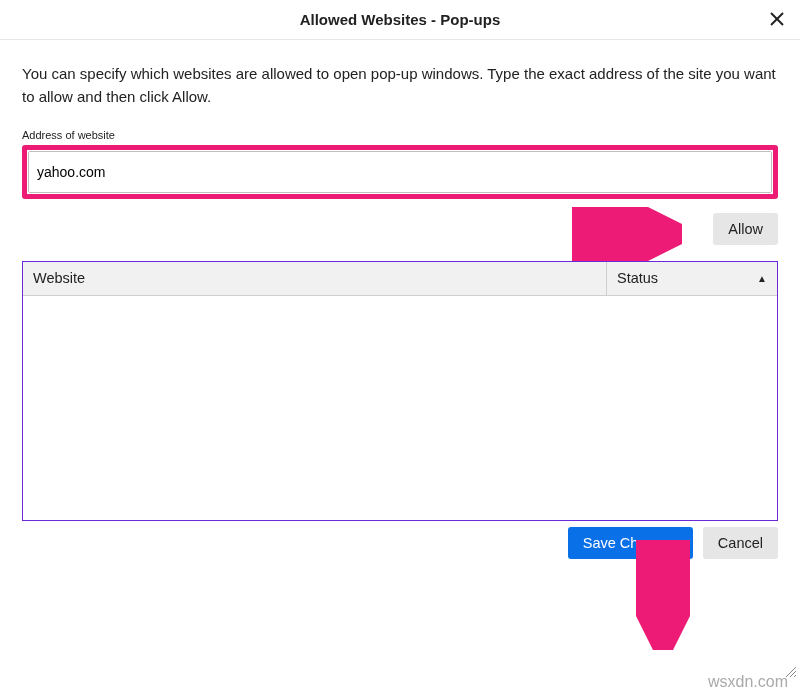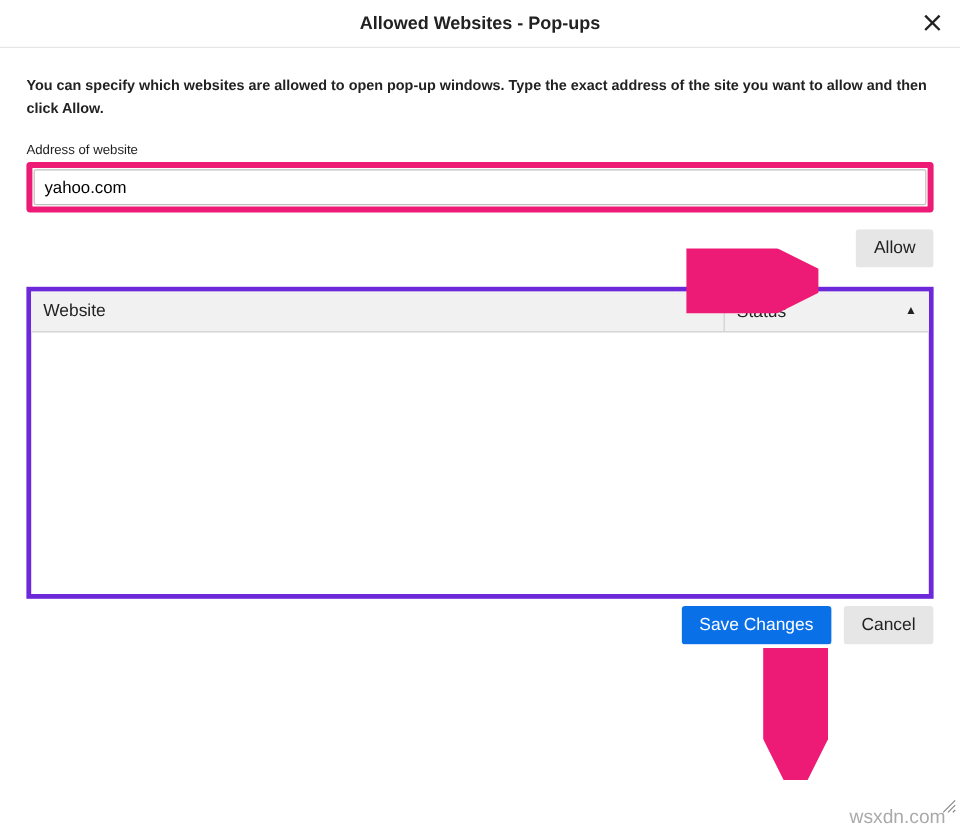--- a/index.html
+++ b/index.html
@@ -27,38 +27,37 @@
     .close-icon {
       position: absolute;
       right: 14px;
       top: 10px;
       cursor: pointer;
     }
     .content {
       padding: 22px 22px 0 22px;
     }
     .desc {
-      font-size: 12px;
+      font-size: 15px;
       line-height: 1.55;
       margin-bottom: 20px;
-      font-weight: bold;
     }
     .label {
       font-size: 11px;
       margin-bottom: 4px;
     }
     .input-highlight {
       border: 5px solid #ed1b76;
       border-radius: 3px;
       padding: 1px;
     }
     .addr-input {
       width: 100%;
       height: 30px;
-      padding: 8px 8px;
+      padding: 20px 8px;
       font-size: 14px;
       border: 1px solid #bfbfbf;
       border-radius: 2px;
       outline: none;
     }
     .allow-row {
       display: flex;
       justify-content: flex-end;
       align-items: flex-start;
       margin-top: 14px;
@@ -80,21 +79,21 @@
       background: #ececec;
       color: #b8b8b8;
       cursor: default;
     }
     .btn-primary {
       background: #0a70e8;
       color: #fff;
       font-weight: 500;
     }
     .table-wrap {
-      border: 4px solid #6d28d9;
+      border: 1px solid #6d28d9;
       height: 260px;
       background: #fff;
     }
     .table-header {
       display: flex;
       background: #f1f1f1;
       border-bottom: 1px solid #cfcfcf;
       height: 34px;
     }
     .th-website {

